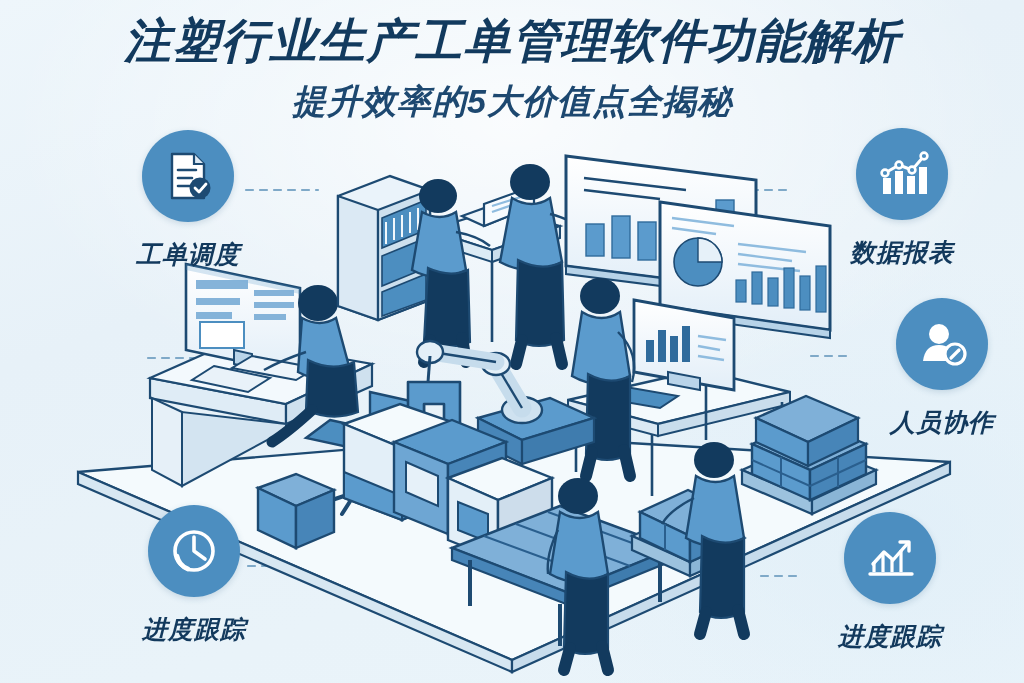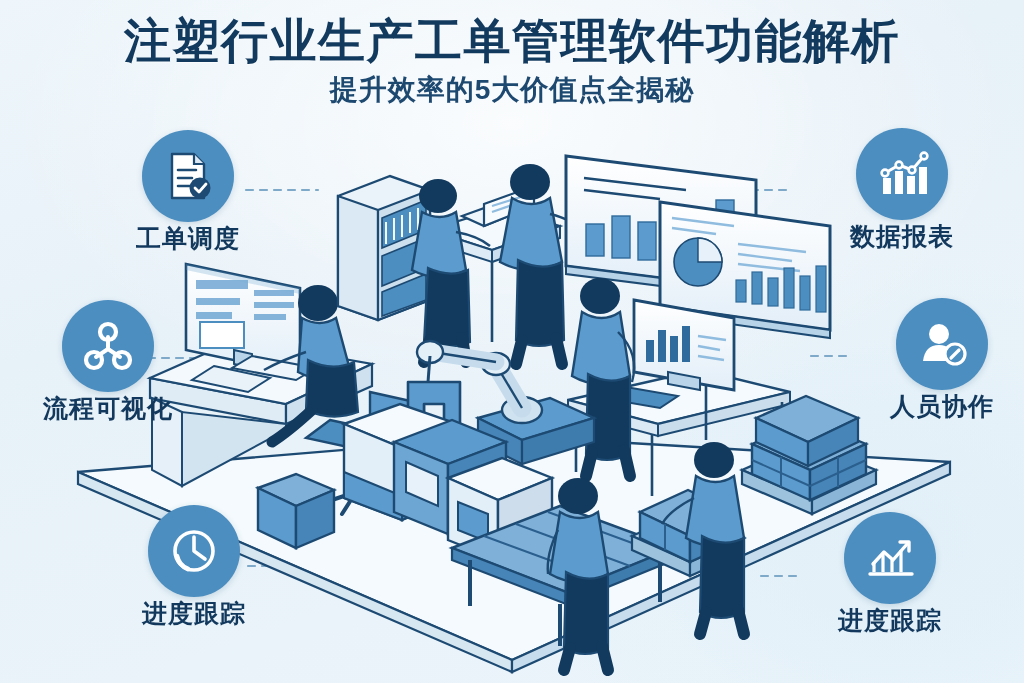--- a/index.html
+++ b/index.html
@@ -8,20 +8,21 @@
     padding: 0;
     background: #ffffff;
   }
   #canvas {
     position: relative;
     width: 1024px;
     height: 683px;
     overflow: hidden;
     font-family: "Liberation Sans", "DejaVu Sans", sans-serif;
     background: linear-gradient(160deg, #eef6fb 0%, #e7f1f8 35%, #e9f3f9 70%, #eaf4fa 100%);
+    font-style: italic;
   }
   
   #canvas::before {
     content: "";
     position: absolute;
     inset: 0;
     background:
       radial-gradient(720px 420px at 50% 18%, rgba(255,255,255,0.78) 0%, rgba(255,255,255,0) 70%),
       radial-gradient(520px 380px at 88% 78%, rgba(223,238,248,0.75) 0%, rgba(223,238,248,0) 72%);
     pointer-events: none;
@@ -37,23 +38,23 @@
   .title {
     margin: 0;
     color: #123a5e;
     font-size: 47px;
     line-height: 1.08;
     font-weight: 700;
     letter-spacing: 1.5px;
     text-shadow: 0 1px 0 rgba(255,255,255,0.6);
   }
   .subtitle {
-    margin: 4px 0 0 0;
+    margin: 12px 0 0 0;
     color: #1d4870;
-    font-size: 28px;
+    font-size: 34px;
     font-weight: 700;
     letter-spacing: 1px;
   }
 
   
   .feature {
     position: absolute;
     width: 180px;
     text-align: center;
     z-index: 35;
@@ -64,21 +65,21 @@
     margin: 0 auto;
     border-radius: 50%;
     background: #4c8ec0;
     display: flex;
     align-items: center;
     justify-content: center;
     box-shadow: 0 2px 6px rgba(40,90,130,0.18);
   }
   .feature .disc svg { display: block; }
   .feature .flabel {
-    margin-top: 0;
+    margin-top: 16px;
     color: #12395d;
     font-size: 25px;
     font-weight: 700;
     letter-spacing: 1px;
     white-space: nowrap;
   }
 
   .f-topleft    { left: 98px;  top: 130px; }
   .f-midleft    { left: 18px;  top: 300px; }
   .f-botleft    { left: 104px; top: 505px; }
@@ -385,33 +386,20 @@
         <g stroke="#1d4a72" stroke-width="2.6" stroke-linecap="round">
           <path d="M18 22 H36 M18 30 H32 M18 38 H30"></path>
         </g>
         <circle cx="40" cy="40" r="10.5" fill="#1d4a72"></circle>
         <path d="M35 40 l4 4 l7 -8" stroke="#ffffff" stroke-width="2.8" fill="none" stroke-linecap="round" stroke-linejoin="round"></path>
       </svg>
     </div>
     <div class="flabel">工单调度</div>
   </div>
 
-  <div class="feature f-midleft">
-    <div class="disc">
-      <svg width="54" height="54" viewBox="0 0 54 54">
-        <g stroke="#ffffff" stroke-width="4" fill="none" stroke-linecap="round">
-          <path d="M27 18 V30 M27 30 L15 38 M27 30 L39 38"></path>
-        </g>
-        <circle cx="27" cy="13" r="8" fill="none" stroke="#ffffff" stroke-width="4.2"></circle>
-        <circle cx="13" cy="41" r="8" fill="none" stroke="#ffffff" stroke-width="4.2"></circle>
-        <circle cx="41" cy="41" r="8" fill="none" stroke="#ffffff" stroke-width="4.2"></circle>
-      </svg>
-    </div>
-    <div class="flabel">流程可视化</div>
-  </div>
 
   <div class="feature f-botleft">
     <div class="disc">
       <svg width="56" height="56" viewBox="0 0 56 56">
         <circle cx="28" cy="28" r="19" fill="none" stroke="#ffffff" stroke-width="3.6"></circle>
         <path d="M28 28 L28 14 M28 28 L39 36" stroke="#ffffff" stroke-width="3.6" stroke-linecap="round" fill="none"></path>
         <path d="M11 33 a18 18 0 0 0 11 13" stroke="#ffffff" stroke-width="4.6" fill="none" stroke-linecap="round"></path>
       </svg>
     </div>
     <div class="flabel">进度跟踪</div>

